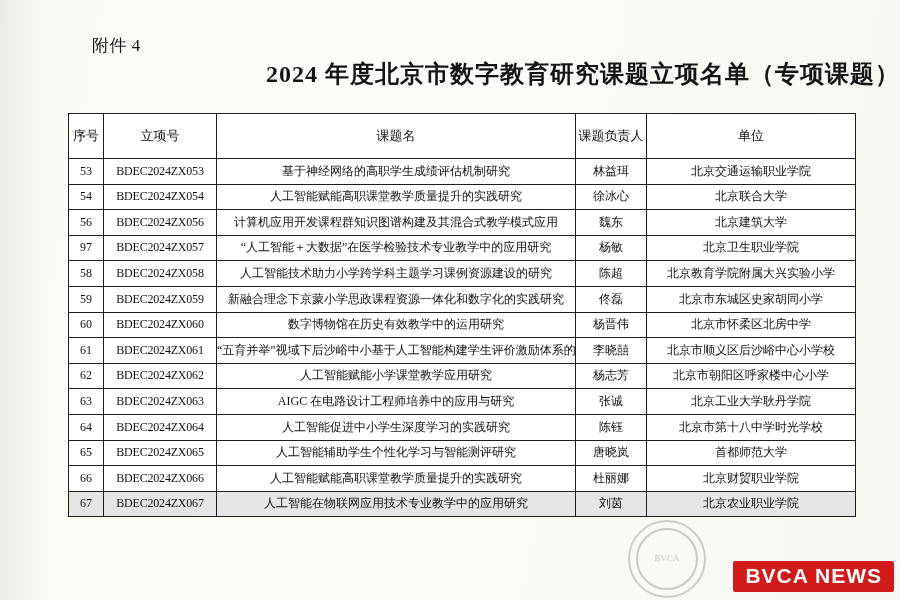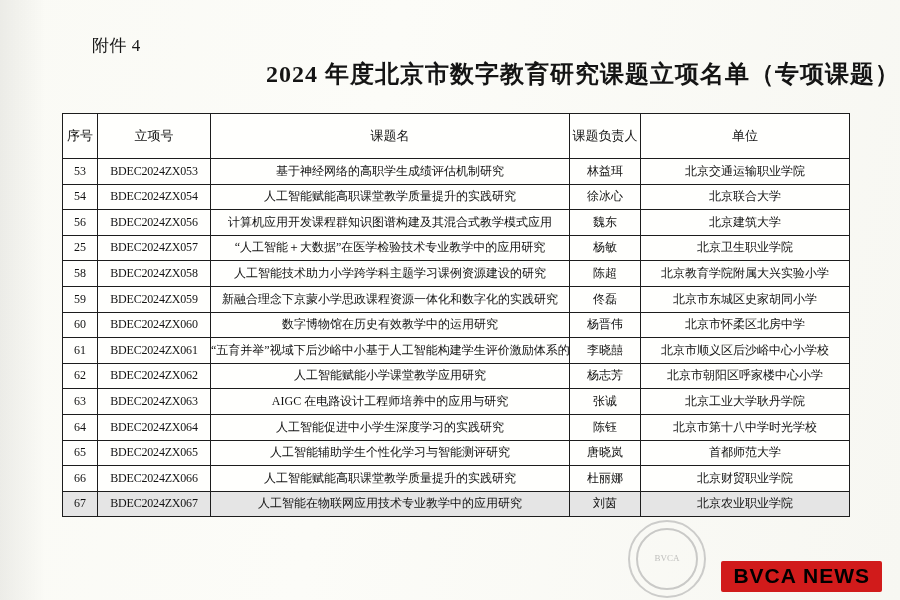--- a/index.html
+++ b/index.html
@@ -42,21 +42,21 @@
     top: 58px;
     text-align: right;
     font-family: "Liberation Serif", serif;
     font-size: 24px;
     font-weight: bold;
     color: #141414;
     letter-spacing: 1px;
   }
   .table-wrap {
     position: absolute;
-    left: 62px;
+    left: 68px;
     top: 113px;
     width: 782px;
   }
   table.listing {
     border-collapse: collapse;
     width: 100%;
     table-layout: fixed;
     background: #fffffd;
   }
   table.listing th,
@@ -129,24 +129,24 @@
     font-size: 23px;
     font-weight: bold;
     color: #ffffff;
     letter-spacing: 1px;
     text-shadow: 0 0 3px rgba(0,0,0,0.45);
     opacity: 0.92;
     margin-top: 37px;
   }
   .wm-brand {
     position: absolute;
-    right: 18px;
+    right: 6px;
     bottom: 8px;
     background: #d11b1b;
-    color: #000000;
+    color: #ffffff;
     font-family: "Liberation Sans", sans-serif;
     font-size: 21px;
     font-weight: bold;
     letter-spacing: 1px;
     padding: 3px 12px 4px 12px;
     border-radius: 2px;
   }
   .edge-shadow {
     position: absolute;
     left: 0;
@@ -194,21 +194,21 @@
           <td class="col-unit">北京联合大学</td>
         </tr>
         <tr>
           <td class="col-no">56</td>
           <td class="col-code">BDEC2024ZX056</td>
           <td class="col-name">计算机应用开发课程群知识图谱构建及其混合式教学模式应用</td>
           <td class="col-person">魏东</td>
           <td class="col-unit">北京建筑大学</td>
         </tr>
         <tr>
-          <td class="col-no">25</td>
+          <td class="col-no">97</td>
           <td class="col-code">BDEC2024ZX057</td>
           <td class="col-name">“人工智能＋大数据”在医学检验技术专业教学中的应用研究</td>
           <td class="col-person">杨敏</td>
           <td class="col-unit">北京卫生职业学院</td>
         </tr>
         <tr>
           <td class="col-no">58</td>
           <td class="col-code">BDEC2024ZX058</td>
           <td class="col-name">人工智能技术助力小学跨学科主题学习课例资源建设的研究</td>
           <td class="col-person">陈超</td>

